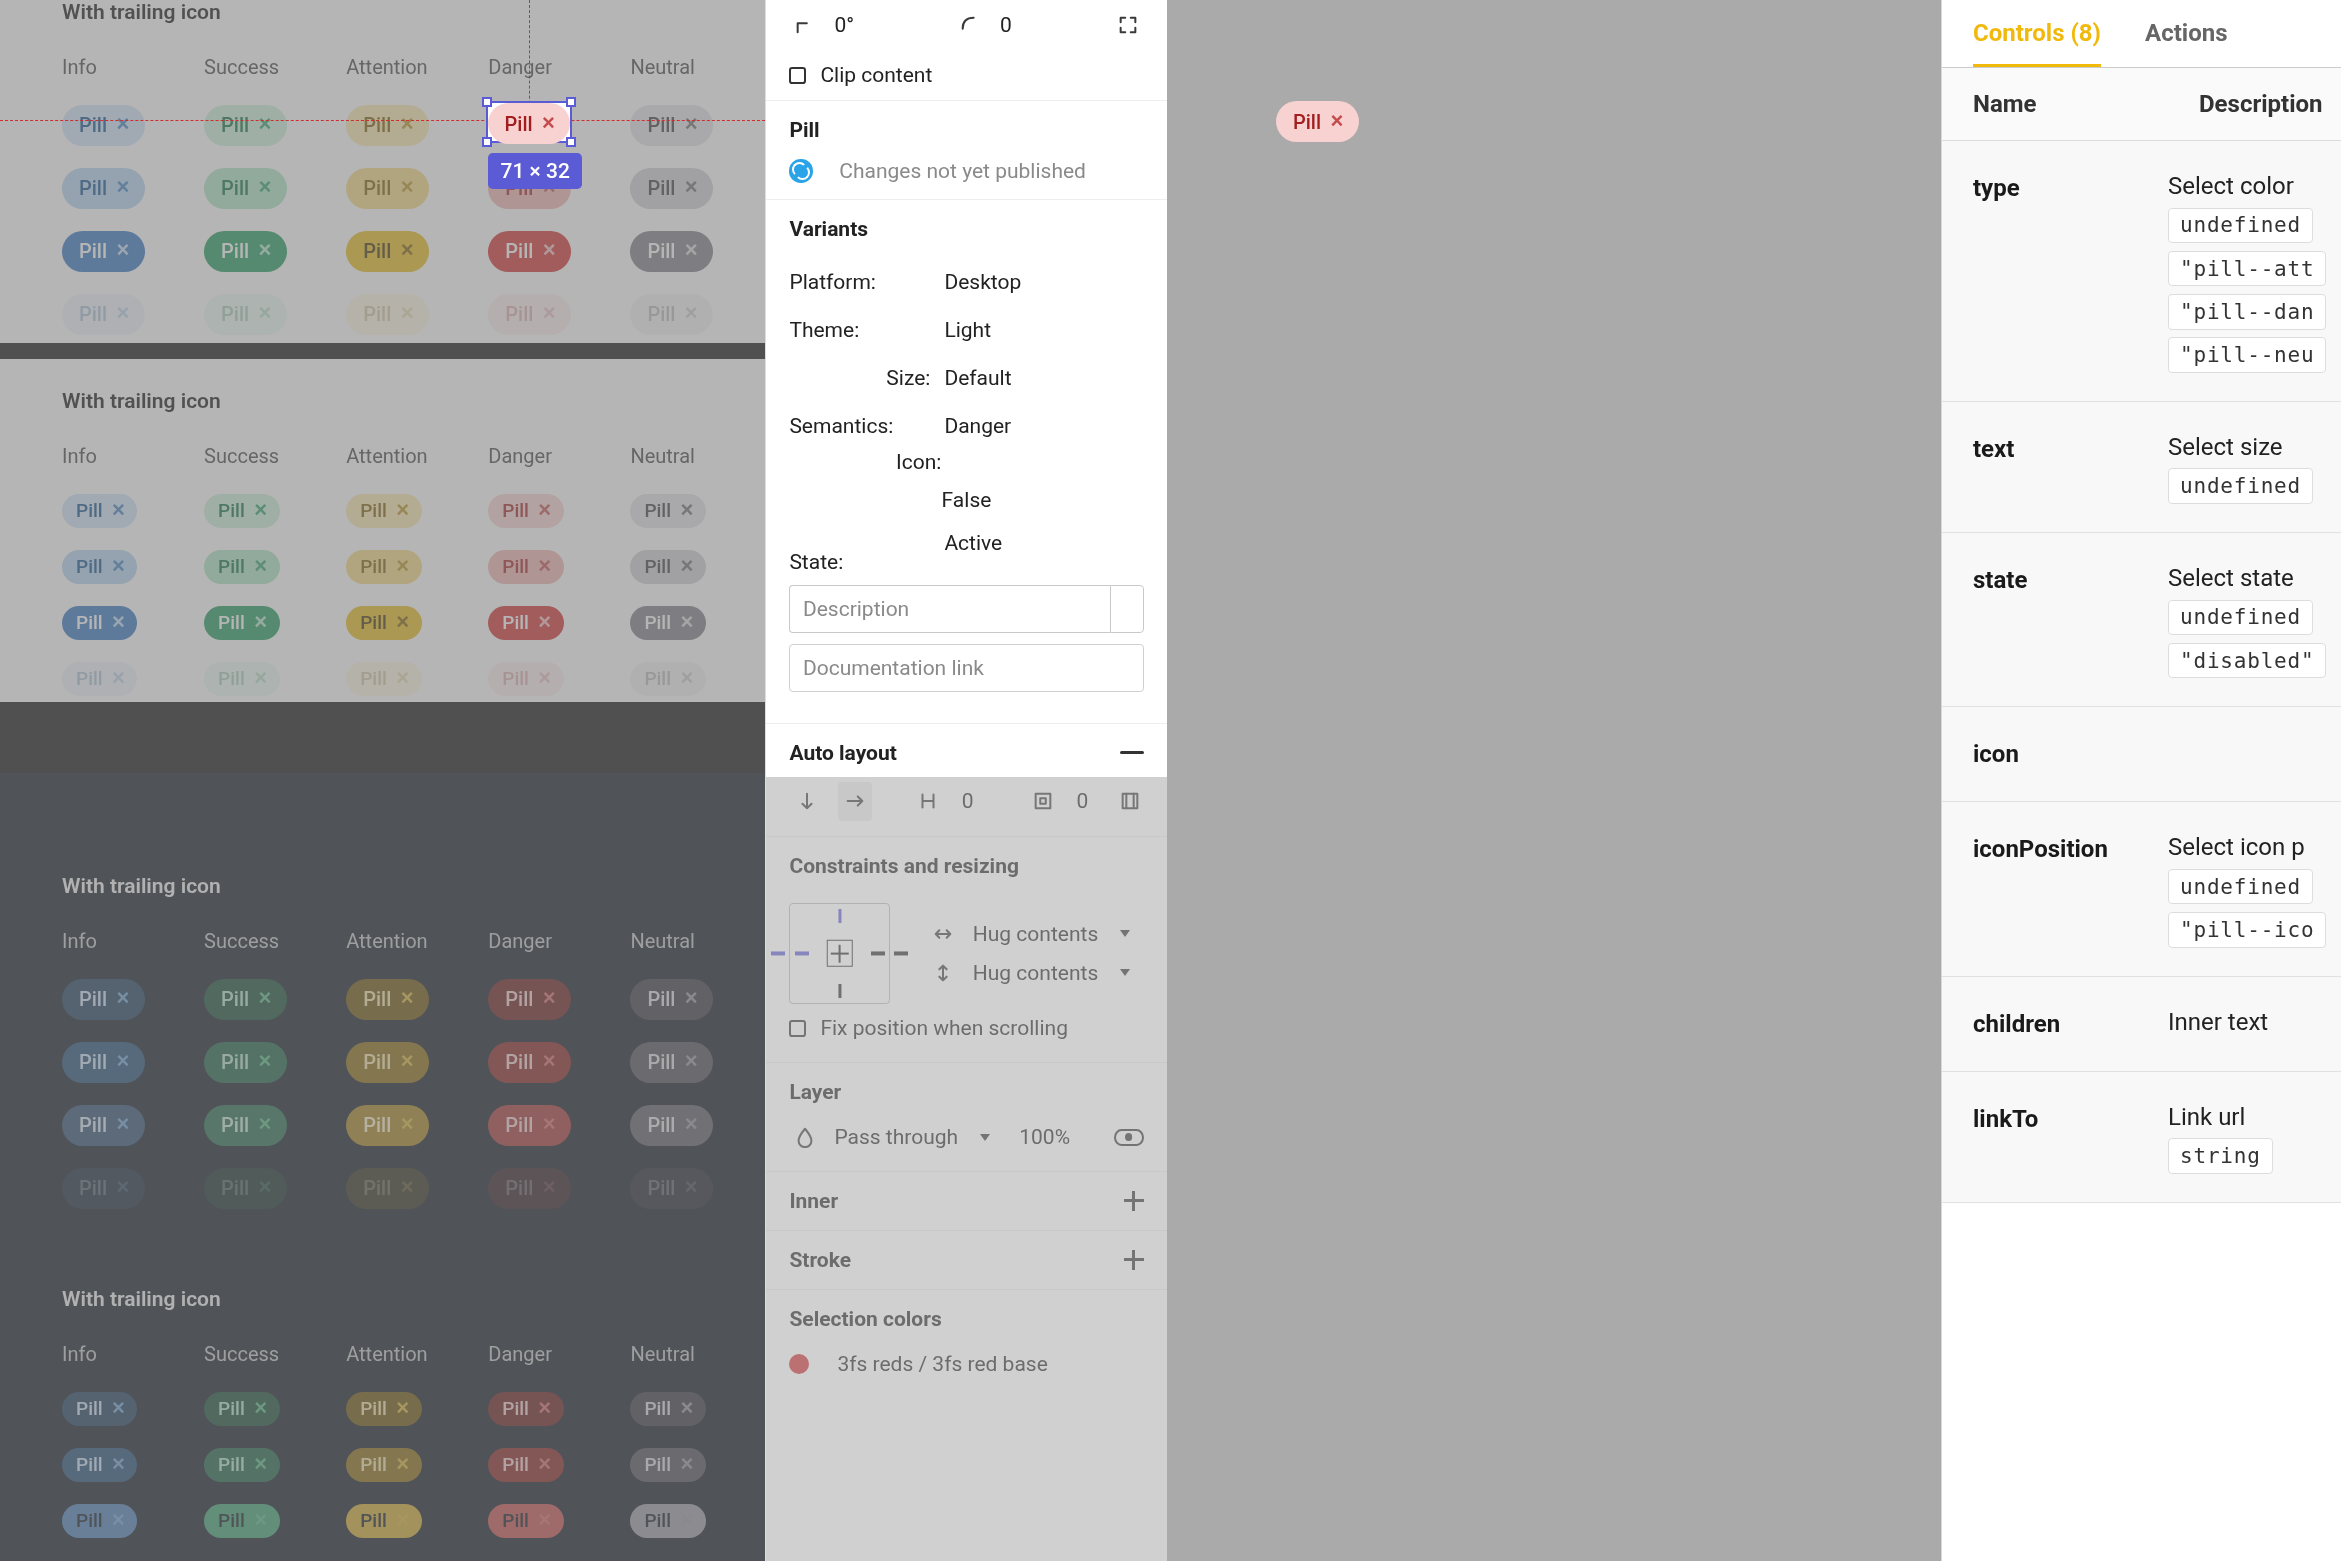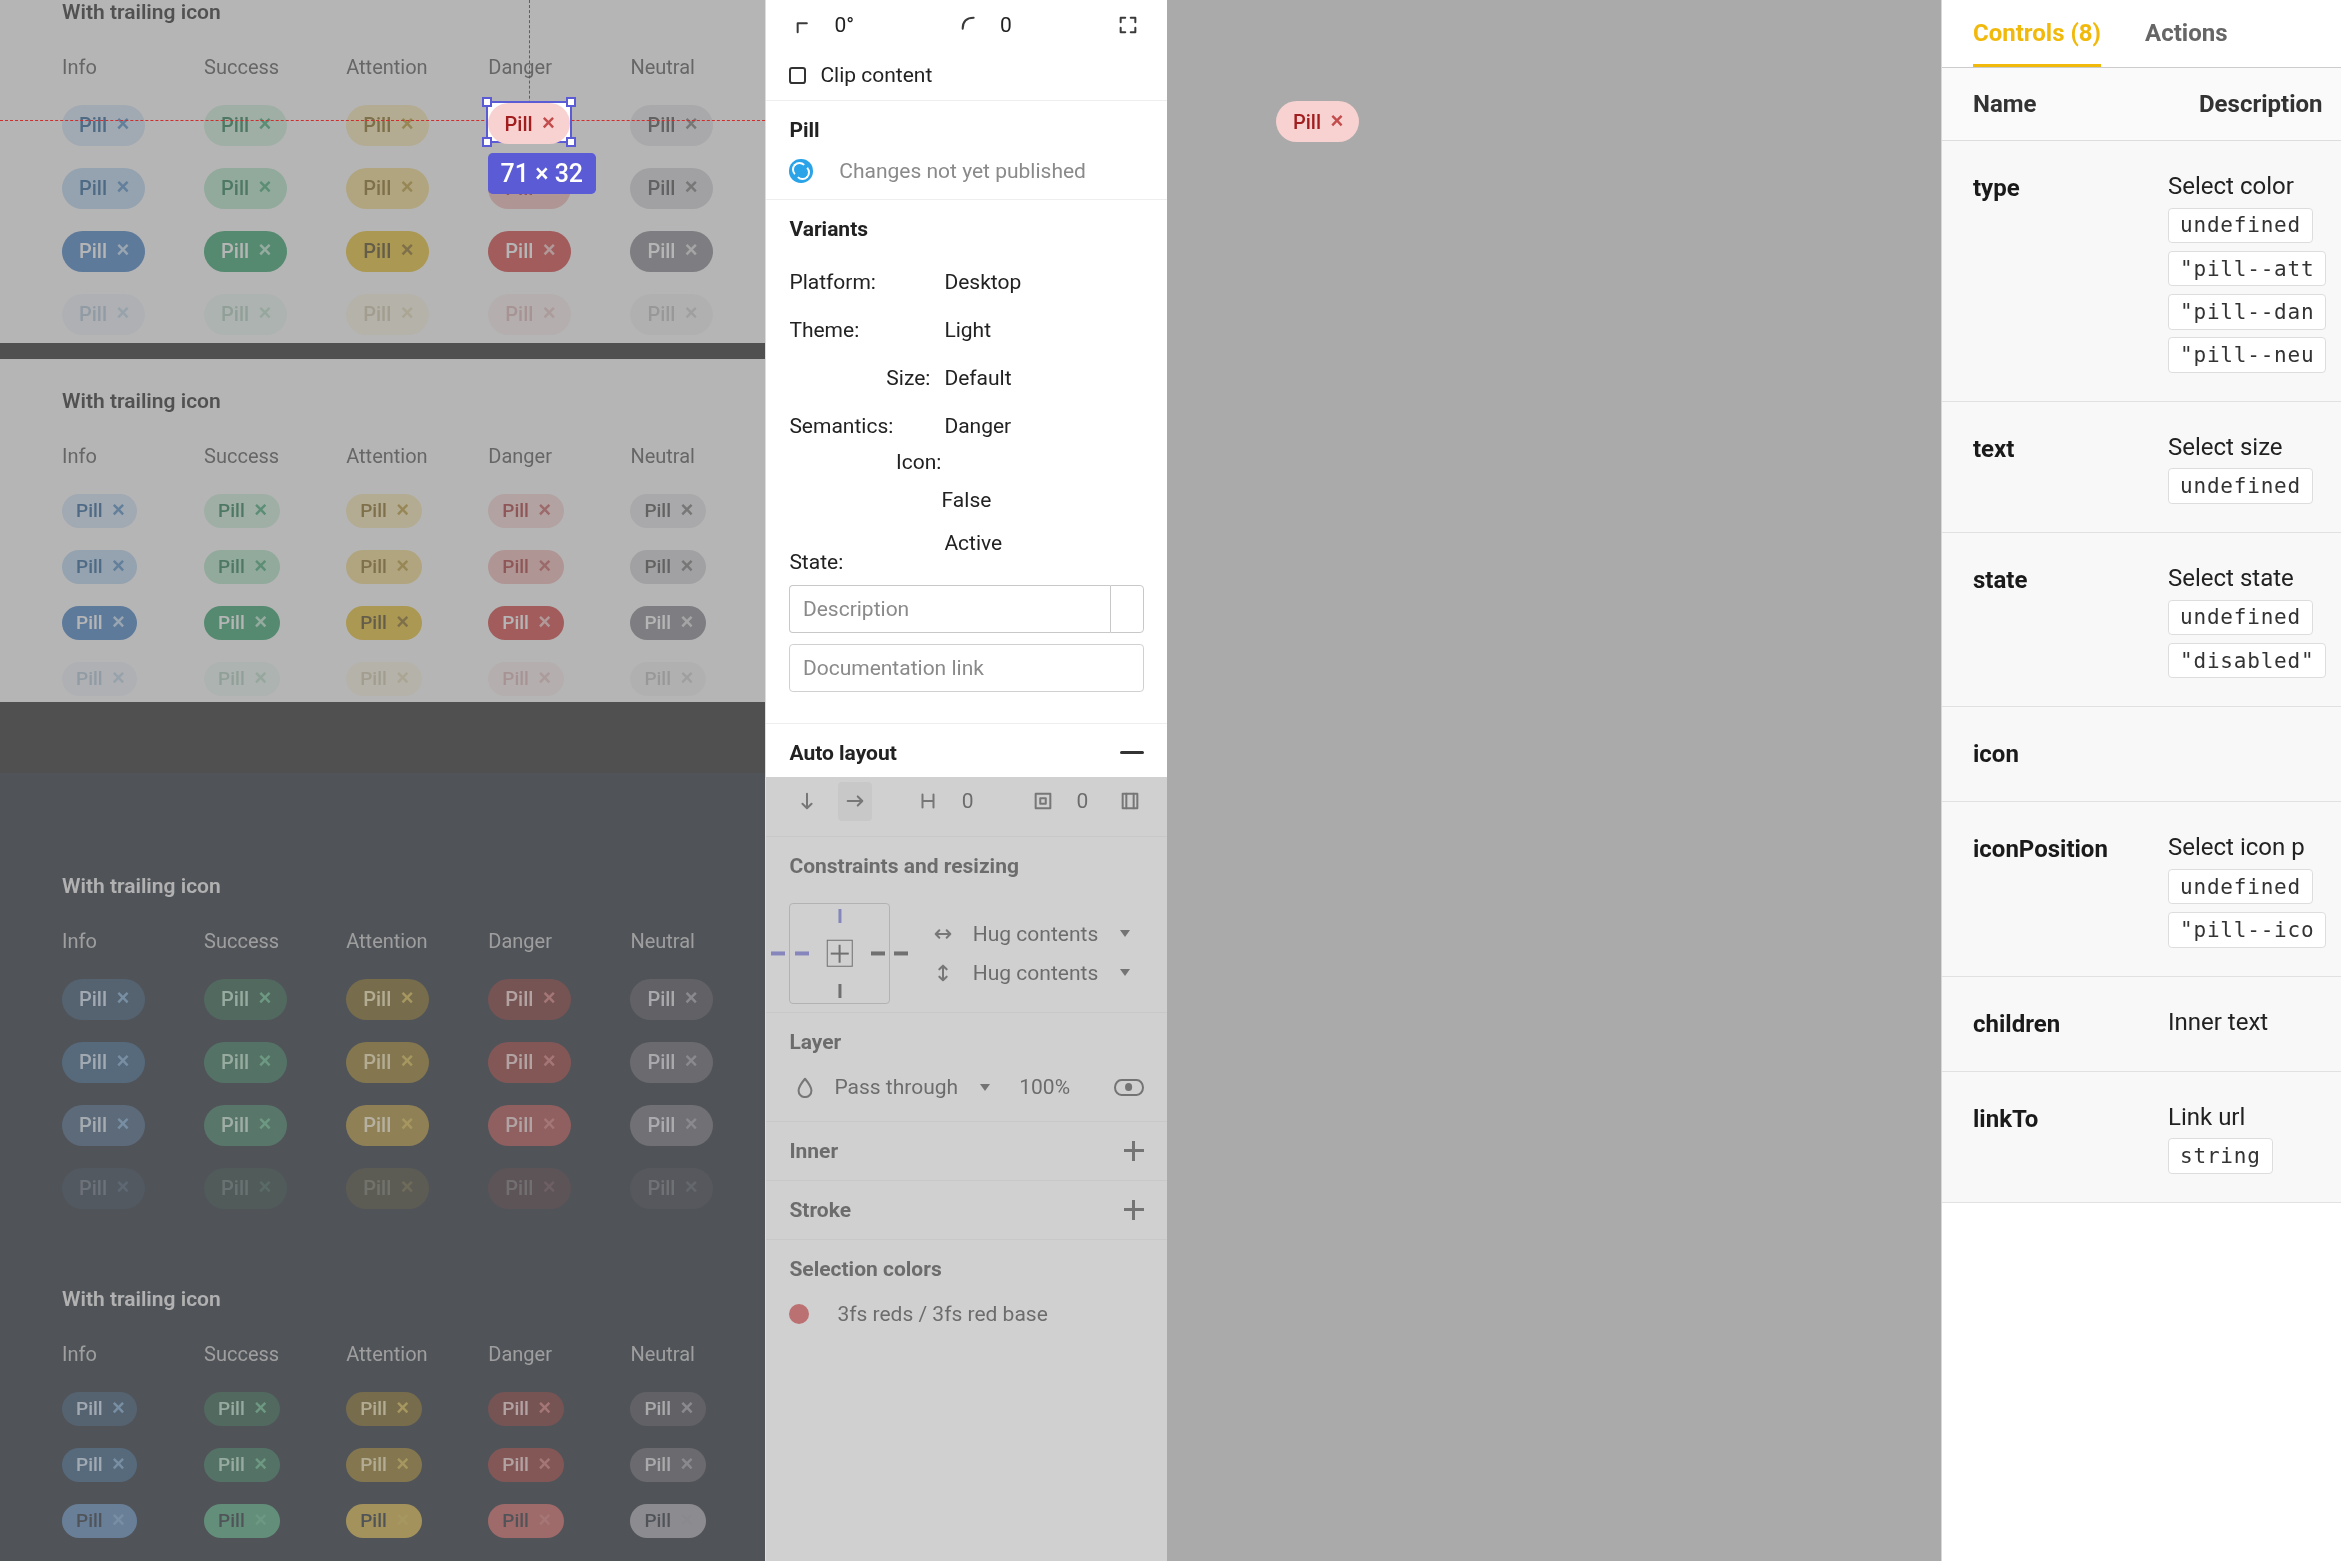--- a/index.html
+++ b/index.html
@@ -95,21 +95,21 @@
   .selected-pill {
     position: absolute; z-index: 20;
     border: 2.3px solid #5b5bd6;
     background: #fff;
   }
   .sel-handle { position:absolute; width:10px;height:10px;background:#fff;border:2.3px solid #5b5bd6; }
   .sel-handle.tl{left:-6.2px;top:-6.2px;} .sel-handle.tr{right:-6.2px;top:-6.2px;}
   .sel-handle.bl{left:-6.2px;bottom:-6.2px;} .sel-handle.br{right:-6.2px;bottom:-6.2px;}
   .dim-badge {
     position: absolute; background: #5b5bd6; color: #fff;
-    font-size: 25px; font-weight: 550; padding: 6.2px 12.5px; border-radius: 4.7px;
+    font-size: 21px; font-weight: 550; padding: 6.2px 12.5px; border-radius: 4.7px;
     white-space: nowrap; z-index: 20;
   }
   .guide-h, .guide-v { position:absolute; z-index:18; }
   .guide-h { height:0; border-top:1.6px dashed #d12d2d; left:0; right:0; }
   .guide-v { width:0; border-left:1.6px dashed #d12d2d; top:0; }
 
   
   .orphan { position:absolute; z-index:19; }
 
   
@@ -706,20 +706,24 @@
           <span class="iconbtn">
               <svg class="i" viewBox="0 0 24 24">
                 <path d="M12 4v16M8 8l4-4 4 4M8 16l4 4 4-4"></path>
               </svg>
             </span>
           <span class="lab">Hug contents</span>
             <span class="caret"></span>
         </div>
       </div>
     </div>
+    <div class="row" style="padding-bottom:17px;">
+      <span class="checkbox"></span>
+      <span class="lab">Fix position when scrolling</span>
+    </div>
   </div>
 
   <div class="section">
     <div class="sec-title">Layer</div>
     <div class="row" style="padding-bottom:17px;">
       <span class="iconbtn">
           <svg class="i" viewBox="0 0 24 24">
             <path d="M12 3 C7 9 5 12 5 16a7 7 0 0 0 14 0c0-4-2-7-7-13z"></path>
           </svg>
         </span>

